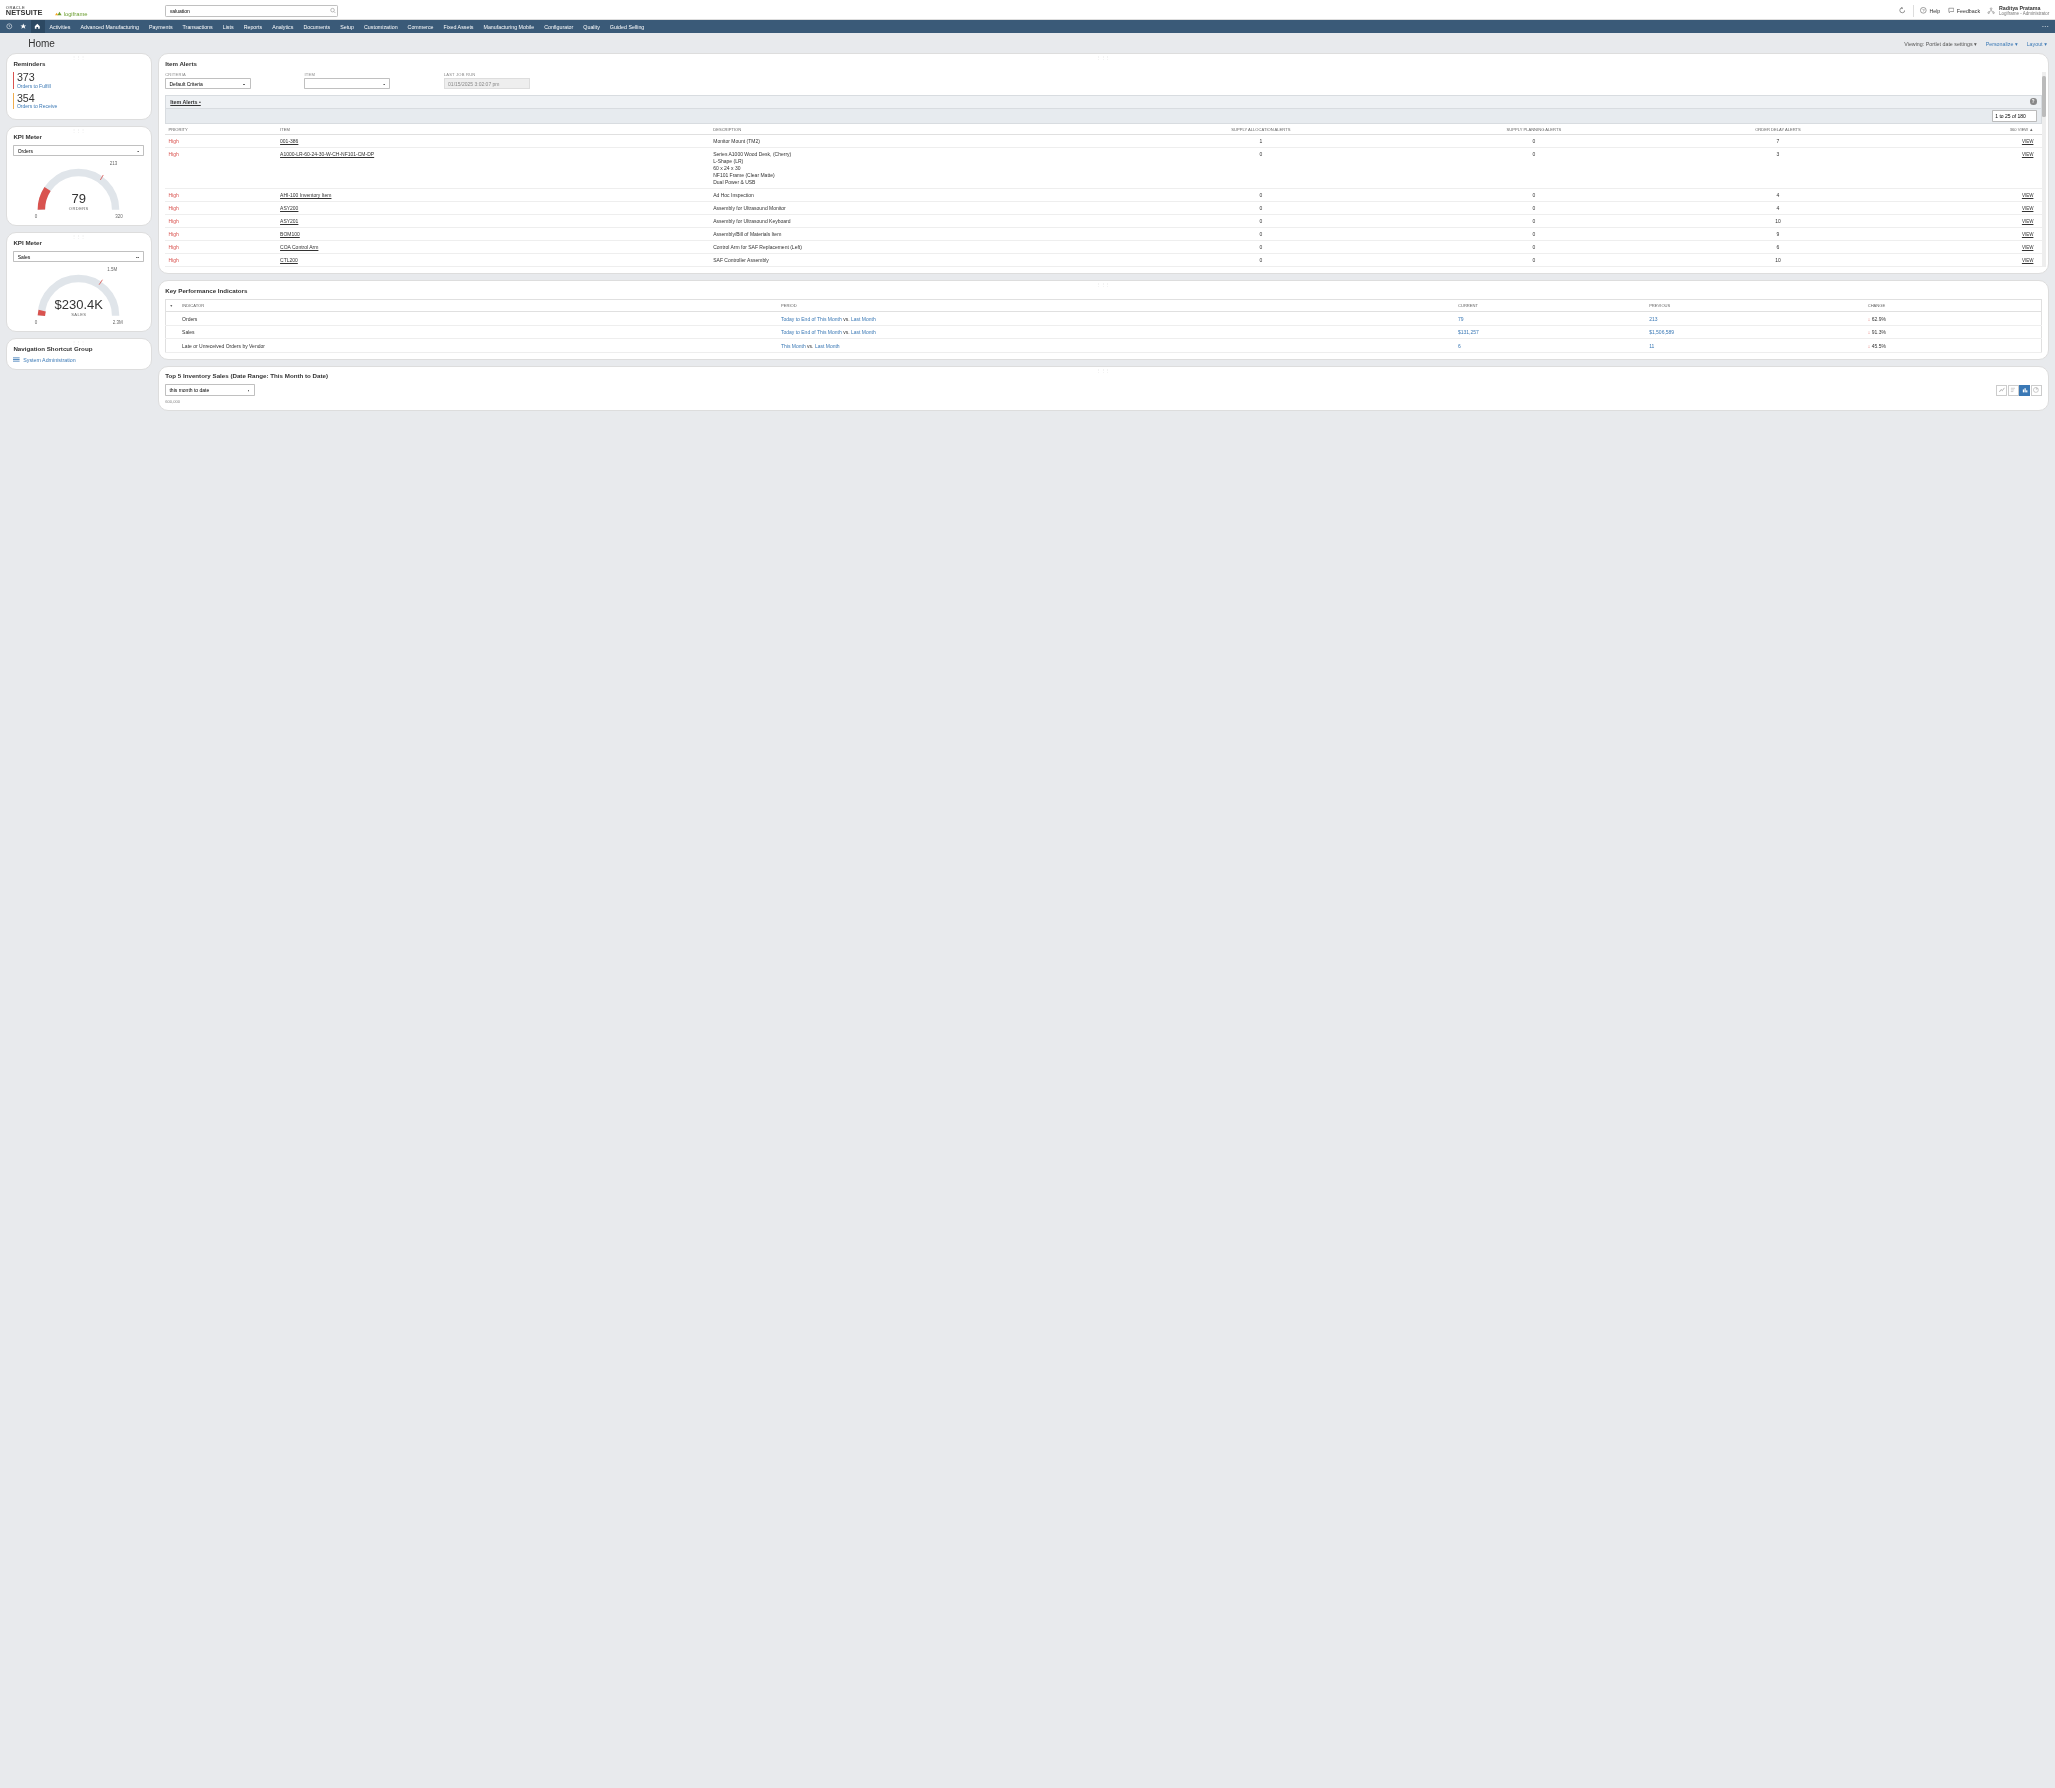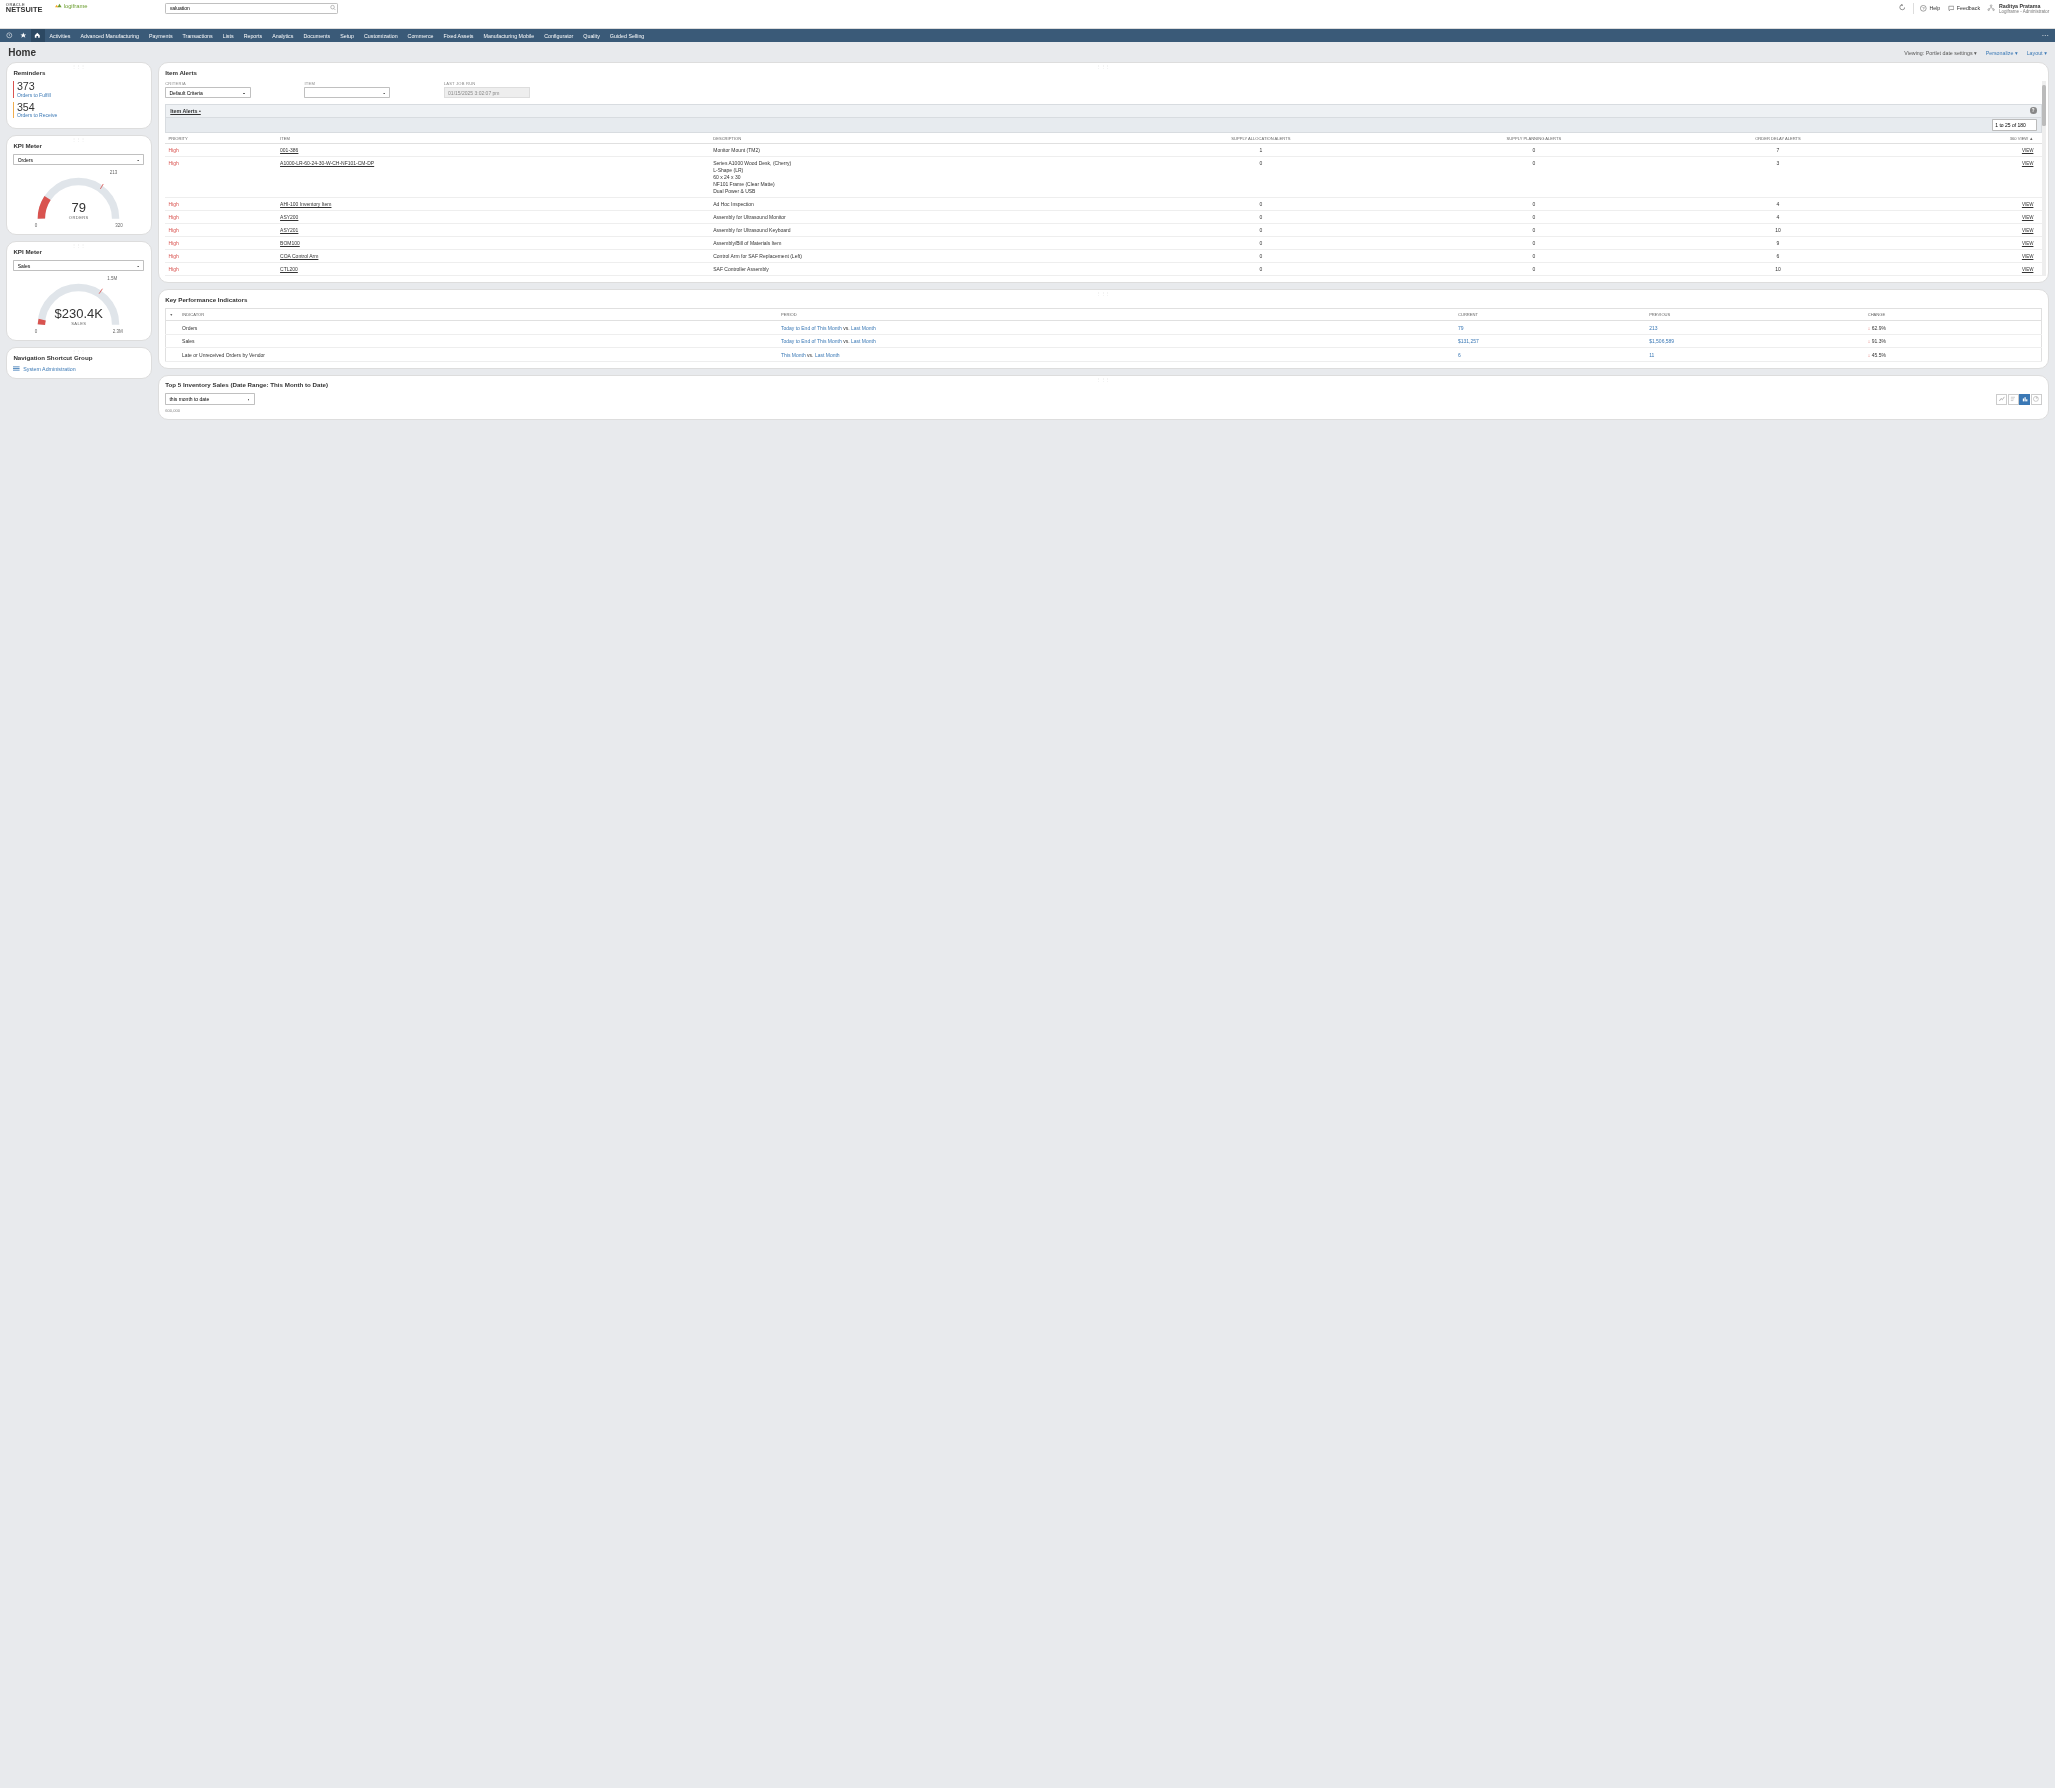--- a/index.html
+++ b/index.html
@@ -1,17 +1,17 @@
 <!DOCTYPE html>
 <html style="font-size:6.6px"><head>
 <meta charset="utf-8">
 <style>
 * { box-sizing: border-box; margin: 0; padding: 0; }
 body { font-family: -apple-system, BlinkMacSystemFont, "Segoe UI", Arial, sans-serif; font-size: 5.3px; color: #333; background: #e8eaed; }
-.header { background: #fff; display: flex; align-items: flex-start; padding: 2.5px 5.8px; border-bottom: 0.4px solid #ddd; height: 29px; }
+.header { background: #fff; display: flex; align-items: flex-end; padding: 2.5px 5.8px; border-bottom: 0.4px solid #ddd; height: 20px; }
 .logo-oracle { font-size: 4.1px; letter-spacing: 0.4px; color: #333; }
 .logo-netsuite { font-size: 7.4px; font-weight: 600; color: #333; margin-top: -0.8px; }
 .logo-block { display: flex; flex-direction: column; line-height: 1; }
 .logo-partner { margin-left: 12.3px; color: #6a9d2e; font-weight: 500; font-size: 5.8px; display:flex; align-items:center; gap:1.6px;}
 .search-wrap { flex: 0 0 auto; margin-left: 78px; }
 .search-box { width: 173px; height: 11.5px; border: 0.4px solid #c0c0c0; border-radius: 1.2px; padding: 0 12.3px 0 3.3px; font-size: 5px; position: relative; }
 .search-inner { position: relative; }
 .search-icon-btn { position: absolute; right: 2.5px; top: 50%; transform: translateY(-50%); color: #888; }
 .header-right { margin-left: auto; display: flex; align-items: center; gap: 7.4px; }
 .hr-item { display: flex; align-items: center; gap: 2.5px; color: #333; cursor: pointer; font-size: 5.3px; }
@@ -20,21 +20,21 @@
 .user-name { font-weight: 600; font-size: 5.3px; }
 .user-role { font-size: 4.5px; color: #777; }
 
 .navbar { background: #3a5a78; display: flex; align-items: center; height: 13px; padding: 0 2.5px; color: #fff; }
 .nav-icon-btn { width: 14px; height: 13px; display: flex; align-items: center; justify-content: center; cursor: pointer; }
 .nav-icon-btn.active { background: #2c4862; }
 .nav-item { padding: 0 5px; height: 13px; display: flex; align-items: center; font-size: 5.3px; color: #fff; cursor: pointer; font-weight: 500; }
 .nav-more { margin-left: auto; }
 
 .subheader { display: flex; align-items: center; padding: 5px 8.2px 4.1px; }
-.page-title { font-size: 10px; font-weight: 700; color: #333; }
+.page-title { font-size: 10px; font-weight: 400; color: #333; margin-left: 20px; }
 .sub-right { margin-left: auto; display: flex; align-items: center; gap: 9px; font-size: 5.3px; color: #555; }
 .sub-link { color: #3a78b5; cursor: pointer; display:flex; align-items:center; gap:1.6px;}
 
 .dashboard { display: flex; padding: 0 5.8px 5.8px; gap: 5.8px; align-items: flex-start; }
 .col-left { width: 146px; flex-shrink: 0; display: flex; flex-direction: column; gap: 5.8px; }
 .col-main { flex: 1; display: flex; flex-direction: column; gap: 5.8px; }
 
 .portlet { background: #fff; border: 0.4px solid #ddd; border-radius: 10px; padding: 5.8px 6.6px; position: relative; }
 .portlet-handle { position:absolute; top:1.2px; left:50%; transform:translateX(-50%); color:#ccc; font-size:4.1px; letter-spacing:0.4px; cursor:grab;}
 .portlet-title { font-size: 6.2px; font-weight: 600; margin-bottom: 5px; }

